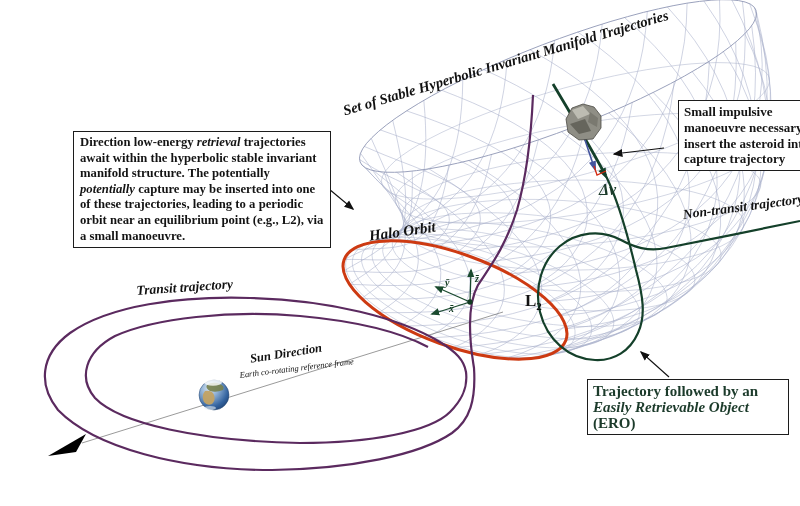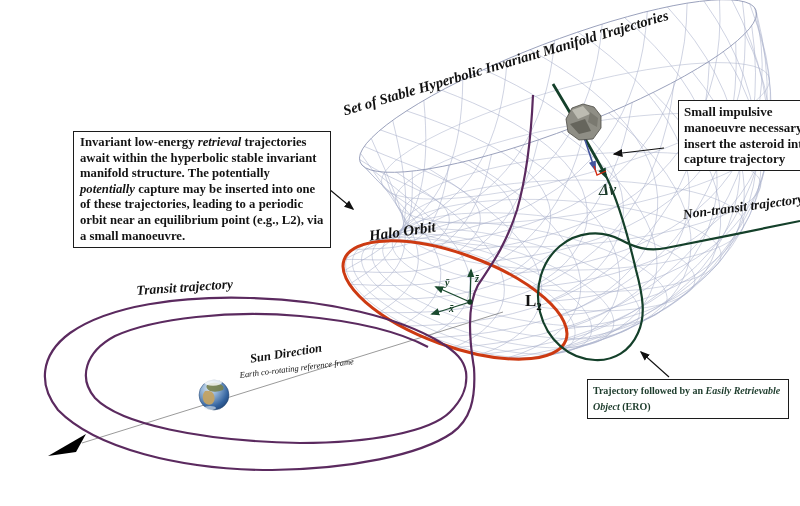--- a/index.html
+++ b/index.html
@@ -6,21 +6,21 @@
   .canvas{position:relative;width:800px;height:506px;background:#ffffff;overflow:hidden;
           font-family:"Liberation Serif", serif;}
   svg{position:absolute;left:0;top:0;}
   .lbl{position:absolute;font-weight:bold;font-style:italic;color:#111;
        white-space:nowrap;transform-origin:0 0;}
   .box{position:absolute;background:#fff;border:1.6px solid #1c1c1c;box-sizing:border-box;
        font-weight:bold;color:#141414;}
   .box i{font-style:italic;margin-top:13px;}
   #box-retrieval{left:73px;top:131px;width:258px;padding:3px 6px;font-size:12.7px;line-height:15.6px;}
   #box-impulse{left:678px;top:100px;width:160px;padding:3px 5px;font-size:13px;line-height:15.8px;}
-  #box-ero{left:587px;top:379px;width:202px;padding:3px 5px;font-size:10px;line-height:16px;color:#1c3b2b;}
+  #box-ero{left:587px;top:379px;width:202px;padding:3px 5px;font-size:15px;line-height:16px;color:#1c3b2b;}
   #lbl-title{left:341px;top:103px;transform:rotate(-16.5deg);font-size:14.5px;}
   #lbl-halo{left:368px;top:228px;transform:rotate(-8deg);font-size:15px;}
   #lbl-transit{left:136px;top:283px;transform:rotate(-4deg);font-size:13.5px;}
   #lbl-nontransit{left:682px;top:207px;transform:rotate(-7.5deg);font-size:13.5px;}
   #lbl-sundir{left:249px;top:352px;transform:rotate(-9deg);font-size:12.5px;}
   #lbl-frame{left:239px;top:370px;transform:rotate(-7deg);font-size:8.5px;font-weight:normal;}
   #lbl-l2{left:477px;top:291px;font-size:17px;font-style:normal;margin-left:48px;}
   #lbl-l2 sub{font-size:11px;}
   .axlbl{position:absolute;font-style:italic;font-weight:bold;font-size:10px;color:#123a22;}
   #lbl-ax{left:449px;top:303px;} #lbl-ay{left:445px;top:277px;} #lbl-az{left:475px;top:273px;}
@@ -178,21 +178,21 @@
 <div class="lbl" id="lbl-nontransit">Non-transit trajectory</div>
 <div class="lbl" id="lbl-sundir">Sun Direction</div>
 <div class="lbl" id="lbl-frame">Earth co-rotating reference frame</div>
 <div class="lbl" id="lbl-l2"><span>L</span><sub>2</sub></div>
 <div class="axlbl" id="lbl-ax">x̄</div>
 <div class="axlbl" id="lbl-ay">ȳ</div>
 <div class="axlbl" id="lbl-az">z̄</div>
 <div class="axlbl" id="lbl-dv">Δv</div>
 
 <div class="box" id="box-retrieval">
-  <span>Invariant low-energy </span><i>retrieval</i><span> trajectories await within the hyperbolic stable invariant manifold structure. The potentially </span><i>potentially</i><span> capture may be inserted into one of these trajectories, leading to a periodic orbit near an equilibrium point (e.g., L2), via a small manoeuvre.</span>
+  <span>Direction low-energy </span><i>retrieval</i><span> trajectories await within the hyperbolic stable invariant manifold structure. The potentially </span><i>potentially</i><span> capture may be inserted into one of these trajectories, leading to a periodic orbit near an equilibrium point (e.g., L2), via a small manoeuvre.</span>
 </div>
 
 <div class="box" id="box-impulse">
   <span>Small impulsive manoeuvre necessary to insert the asteroid into a capture trajectory</span>
 </div>
 
 <div class="box" id="box-ero">
   <span>Trajectory followed by an </span><i>Easily Retrievable Object</i><span> (ERO)</span>
 </div>
 

